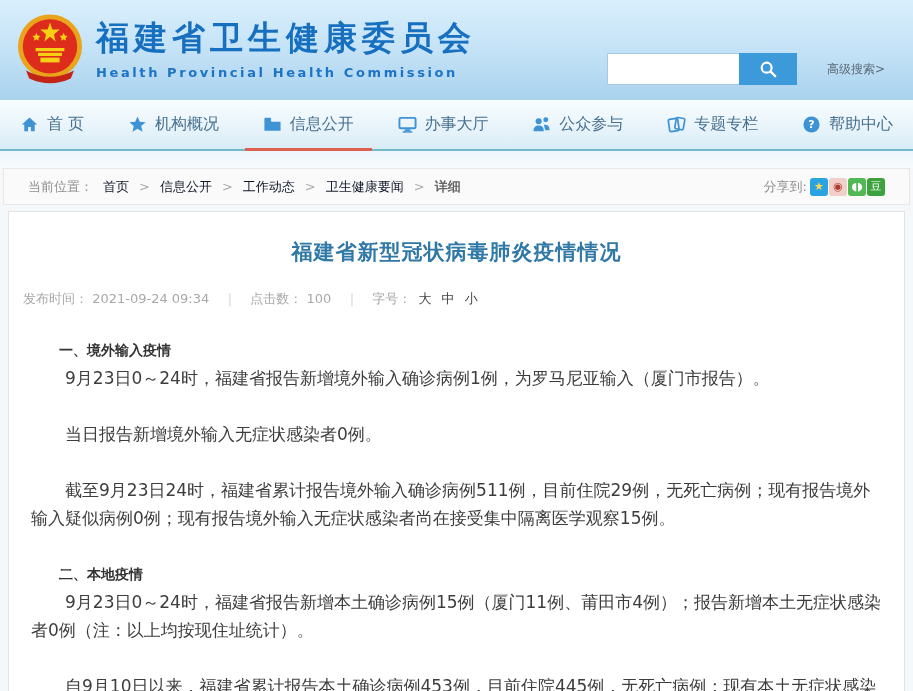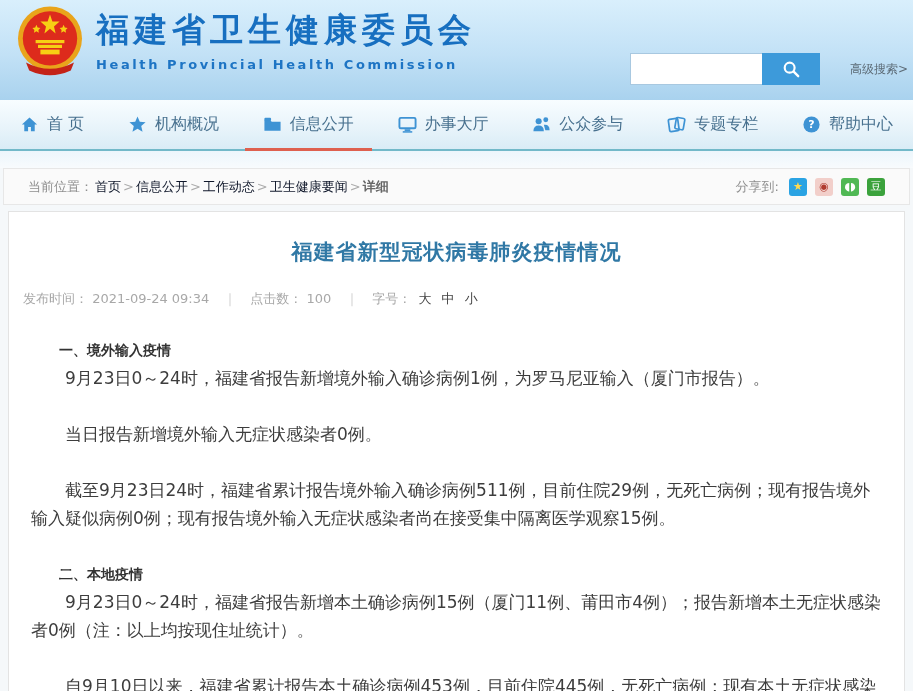--- a/index.html
+++ b/index.html
@@ -3,27 +3,27 @@
 <meta charset="utf-8">
 <style>
   * { margin:0; padding:0; box-sizing:border-box; }
   html,body { width:913px; height:691px; overflow:hidden;
     font-family:"DejaVu Sans","Liberation Sans",sans-serif;
     background:#f5f8fa; }
 
   
   .header { position:relative; height:100px;
     background:linear-gradient(180deg,#d9effc 0%,#c2e1f6 55%,#a9d2ee 100%); }
-  .brand { position:absolute; left:10px; top:0; display:flex; align-items:center; }
+  .brand { position:absolute; left:10px; top:8px; display:flex; align-items:center; }
   .emblem { width:80px; height:80px; flex:0 0 auto; }
   .brand-text { margin-left:6px; }
   .site-cn { font-size:33px; font-weight:bold; color:#176fc0; letter-spacing:5px; white-space:nowrap; }
   .site-en { font-size:13px; font-weight:bold; color:#1d74c4; letter-spacing:2.6px; margin-top:4px; white-space:nowrap; }
 
-  .search-zone { position:absolute; right:5px; top:53px; display:flex; align-items:center; }
+  .search-zone { position:absolute; right:28px; top:53px; display:flex; align-items:center; }
   .search-box { display:flex; }
   .search-input { width:132px; height:32px; border:1px solid #a8c8e0; border-right:none;
     background:#fff; padding:0 8px; font-size:13px; outline:none; }
   .search-btn { width:58px; height:32px; background:#3d9ada; border:none; cursor:pointer;
     display:flex; align-items:center; justify-content:center; }
   .adv-search { font-size:12px; color:#5c6b76; margin-left:30px; cursor:pointer; white-space:nowrap; }
 
   
   .nav { position:relative; height:51px;
     background:linear-gradient(180deg,#f8fdff 0%,#e7f3fa 60%,#d9ecf6 100%);
@@ -34,25 +34,25 @@
   .nav-label { font-size:16px; color:#47708e; white-space:nowrap; }
   .nav-item.active::after { content:""; position:absolute; left:-14px; right:-14px; bottom:-2px;
     height:3px; background:#de604f; }
   .nav-icon { width:19px; height:19px; display:block; }
 
   .gap-strip { height:17px; background:linear-gradient(180deg,#ecf6fc,#f8fbfd); }
 
   
   .crumb-bar { margin:0 3px; height:37px; background:#fafafa; border:1px solid #e7e7e7;
     display:flex; align-items:center; justify-content:space-between; padding:0 24px 0 24px; }
-  .crumbs { font-size:13px; color:#8f8f8f; display:flex; align-items:center; gap:2px; white-space:nowrap; }
+  .crumbs { font-size:13px; color:#8f8f8f; display:flex; align-items:center; gap:10px; white-space:nowrap; }
   .crumb-link { color:#0f172a; cursor:pointer; }
   .crumb-sep { color:#aaa; }
   .crumb-current { color:#666; font-weight:bold; }
-  .share { display:flex; align-items:center; gap:8px; }
+  .share { display:flex; align-items:center; gap:1px; }
   .share-label { font-size:13px; color:#8f8f8f; margin-right:2px; }
   .share-ico { width:18px; height:18px; border-radius:3px; display:flex; align-items:center;
     justify-content:center; font-size:11px; cursor:pointer; line-height:1; }
   .ico-qzone { background:#2aa3e3; color:#ffd94f; }
   .ico-weibo { background:#f2cfca; color:#b03a2e; font-weight:bold; }
   .ico-wechat { background:#50b854; color:#fff; }
   .ico-douban { background:#3ba23c; color:#fff; }
 
   
   .content { margin:6px 8px 0; background:#fff; border:1px solid #e3e3e3;

